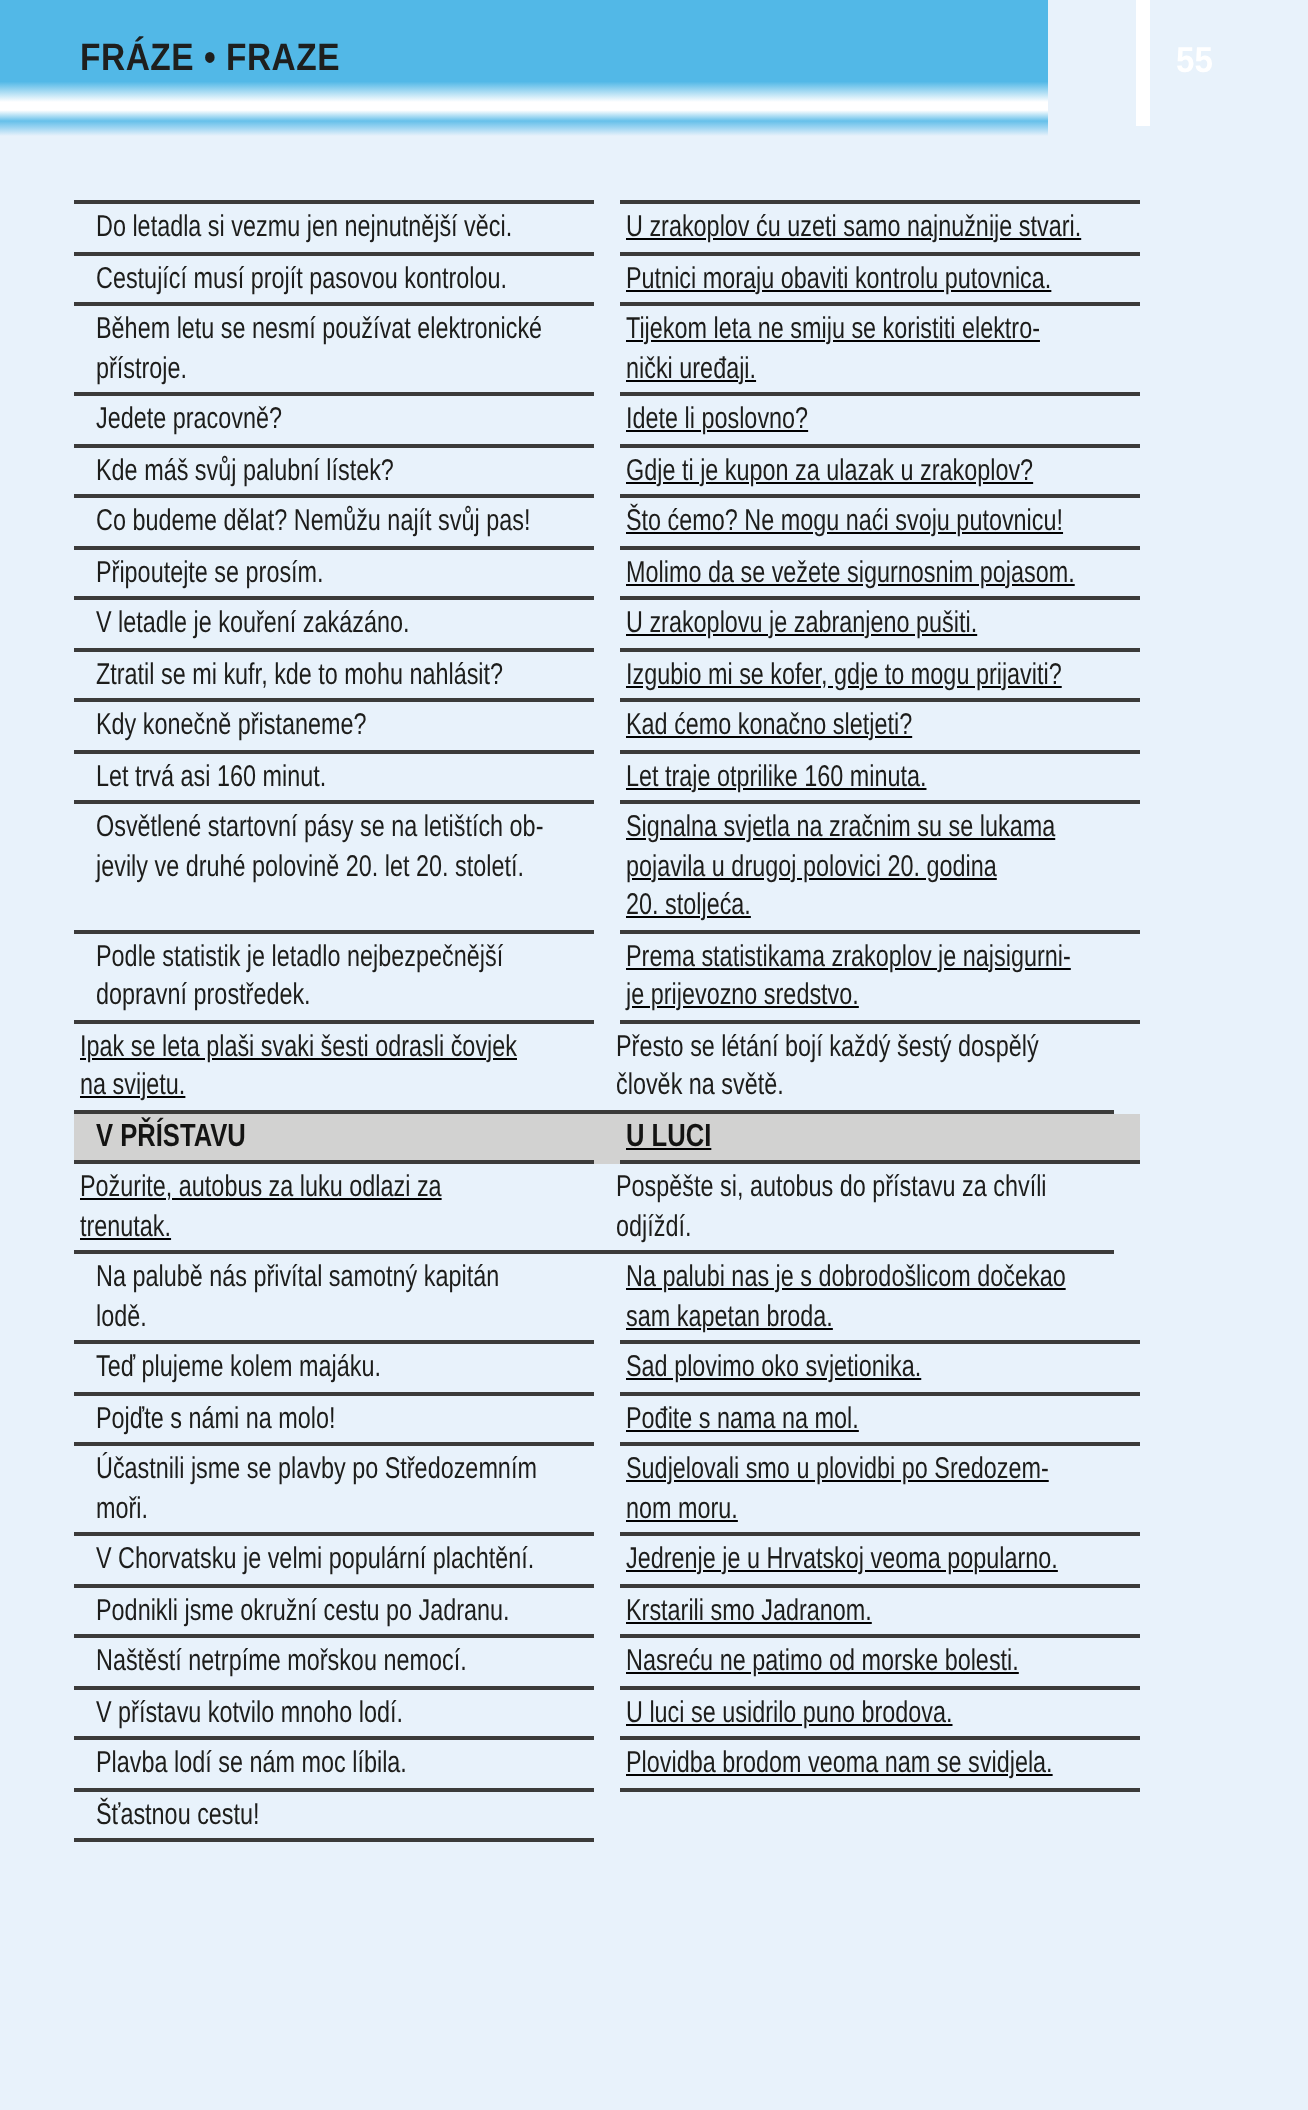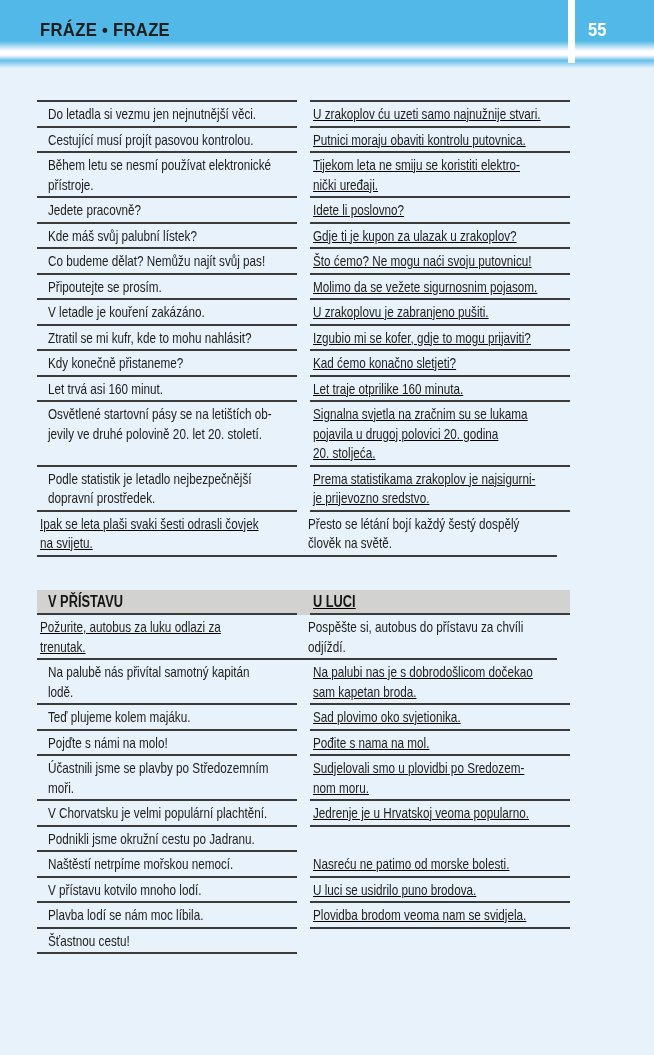--- a/index.html
+++ b/index.html
@@ -7,21 +7,21 @@
     width:654px; height:1055px;
     background:#e8f2fb;
     font-family:"Liberation Sans", sans-serif;
     position:relative;
     overflow:hidden;
   }
   .page { position:absolute; inset:0; }
 
   
   .hdr {
-    position:absolute; left:0; top:0; width:654px; height:68px;
+    position:absolute; left:0; top:0; width:524px; height:68px;
     background:linear-gradient(180deg,
       #52b8e7 0%, #52b8e7 60%,
       #ffffff 75%, #ffffff 81%,
       #66c0ea 89%, #9ed5f2 94%,
       #e8f2fb 100%);
   }
   .hdr-title {
     position:absolute; left:40px; top:19px;
     font-size:19px; font-weight:bold; color:#1e1f1e;
     transform:scaleX(0.88); transform-origin:0 0;
@@ -51,21 +51,21 @@
   .cell.hr { width:260px; padding-left:3px;text-decoration:underline; }
   .row:first-child .cell { border-top:2px solid #3b3b3a; }
   .txt {
     display:block;
     width:128%;
     transform:scaleX(0.78); transform-origin:0 0;
     white-space:pre-line;
     font-size:15px; line-height:19.5px;
     color:#1d1d1b;
   }
-  .row.section { background:#d2d2d1;margin-top:33px; }
+  .row.section { background:#d2d2d1; }
   .row.section .txt {
     font-weight:bold; font-size:16px; color:#141413;
     transform:scaleX(0.8);
   }
 </style>
 </head>
 <body>
 
 <div class="page">
 
@@ -256,20 +256,23 @@
           <span class="txt">V Chorvatsku je velmi populární plachtění.</span>
         </div>
         <div class="cell hr">
           <span class="txt">Jedrenje je u Hrvatskoj veoma popularno.</span>
         </div>
       </div>
       <div class="row">
         <div class="cell cz">
           <span class="txt">Podnikli jsme okružní cestu po Jadranu.</span>
         </div>
+        <div class="cell hr">
+          <span class="txt">Krstarili smo Jadranom.</span>
+        </div>
       </div>
       <div class="row">
         <div class="cell cz">
           <span class="txt">Naštěstí netrpíme mořskou nemocí.</span>
         </div>
         <div class="cell hr">
           <span class="txt">Nasreću ne patimo od morske bolesti.</span>
         </div>
       </div>
       <div class="row">

